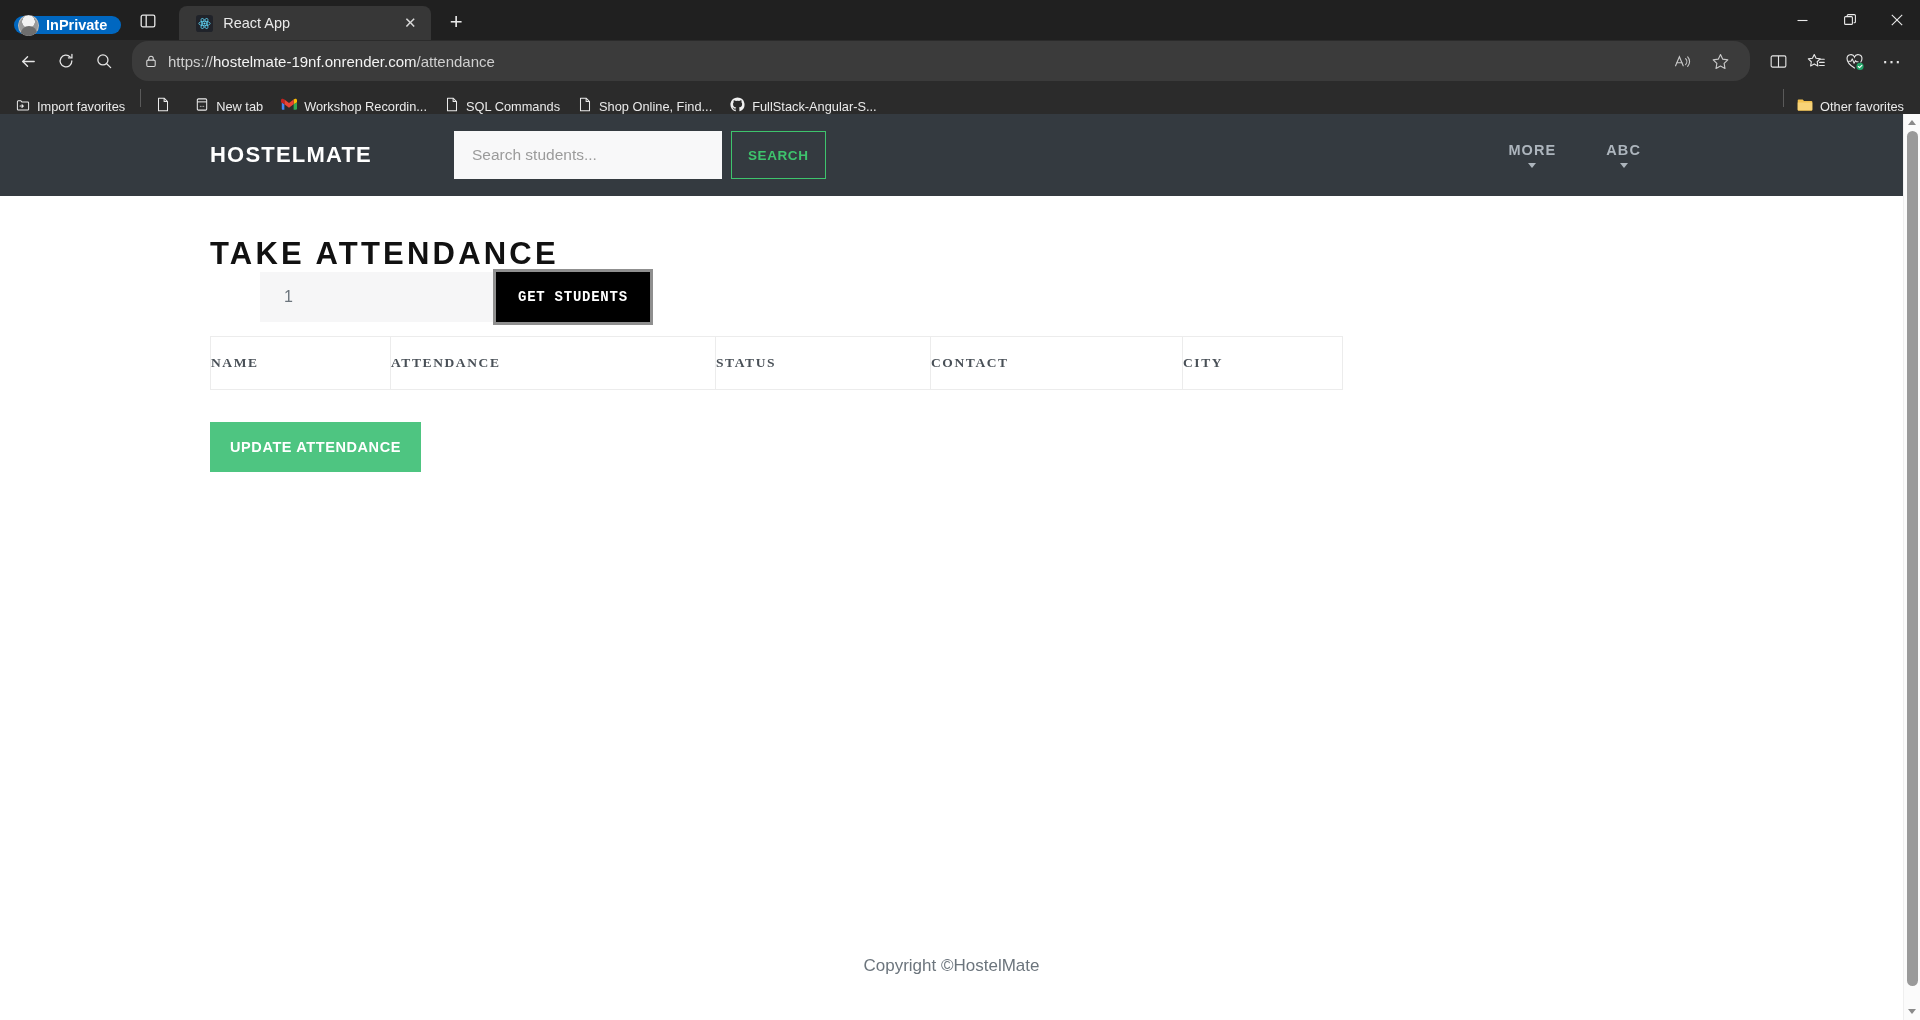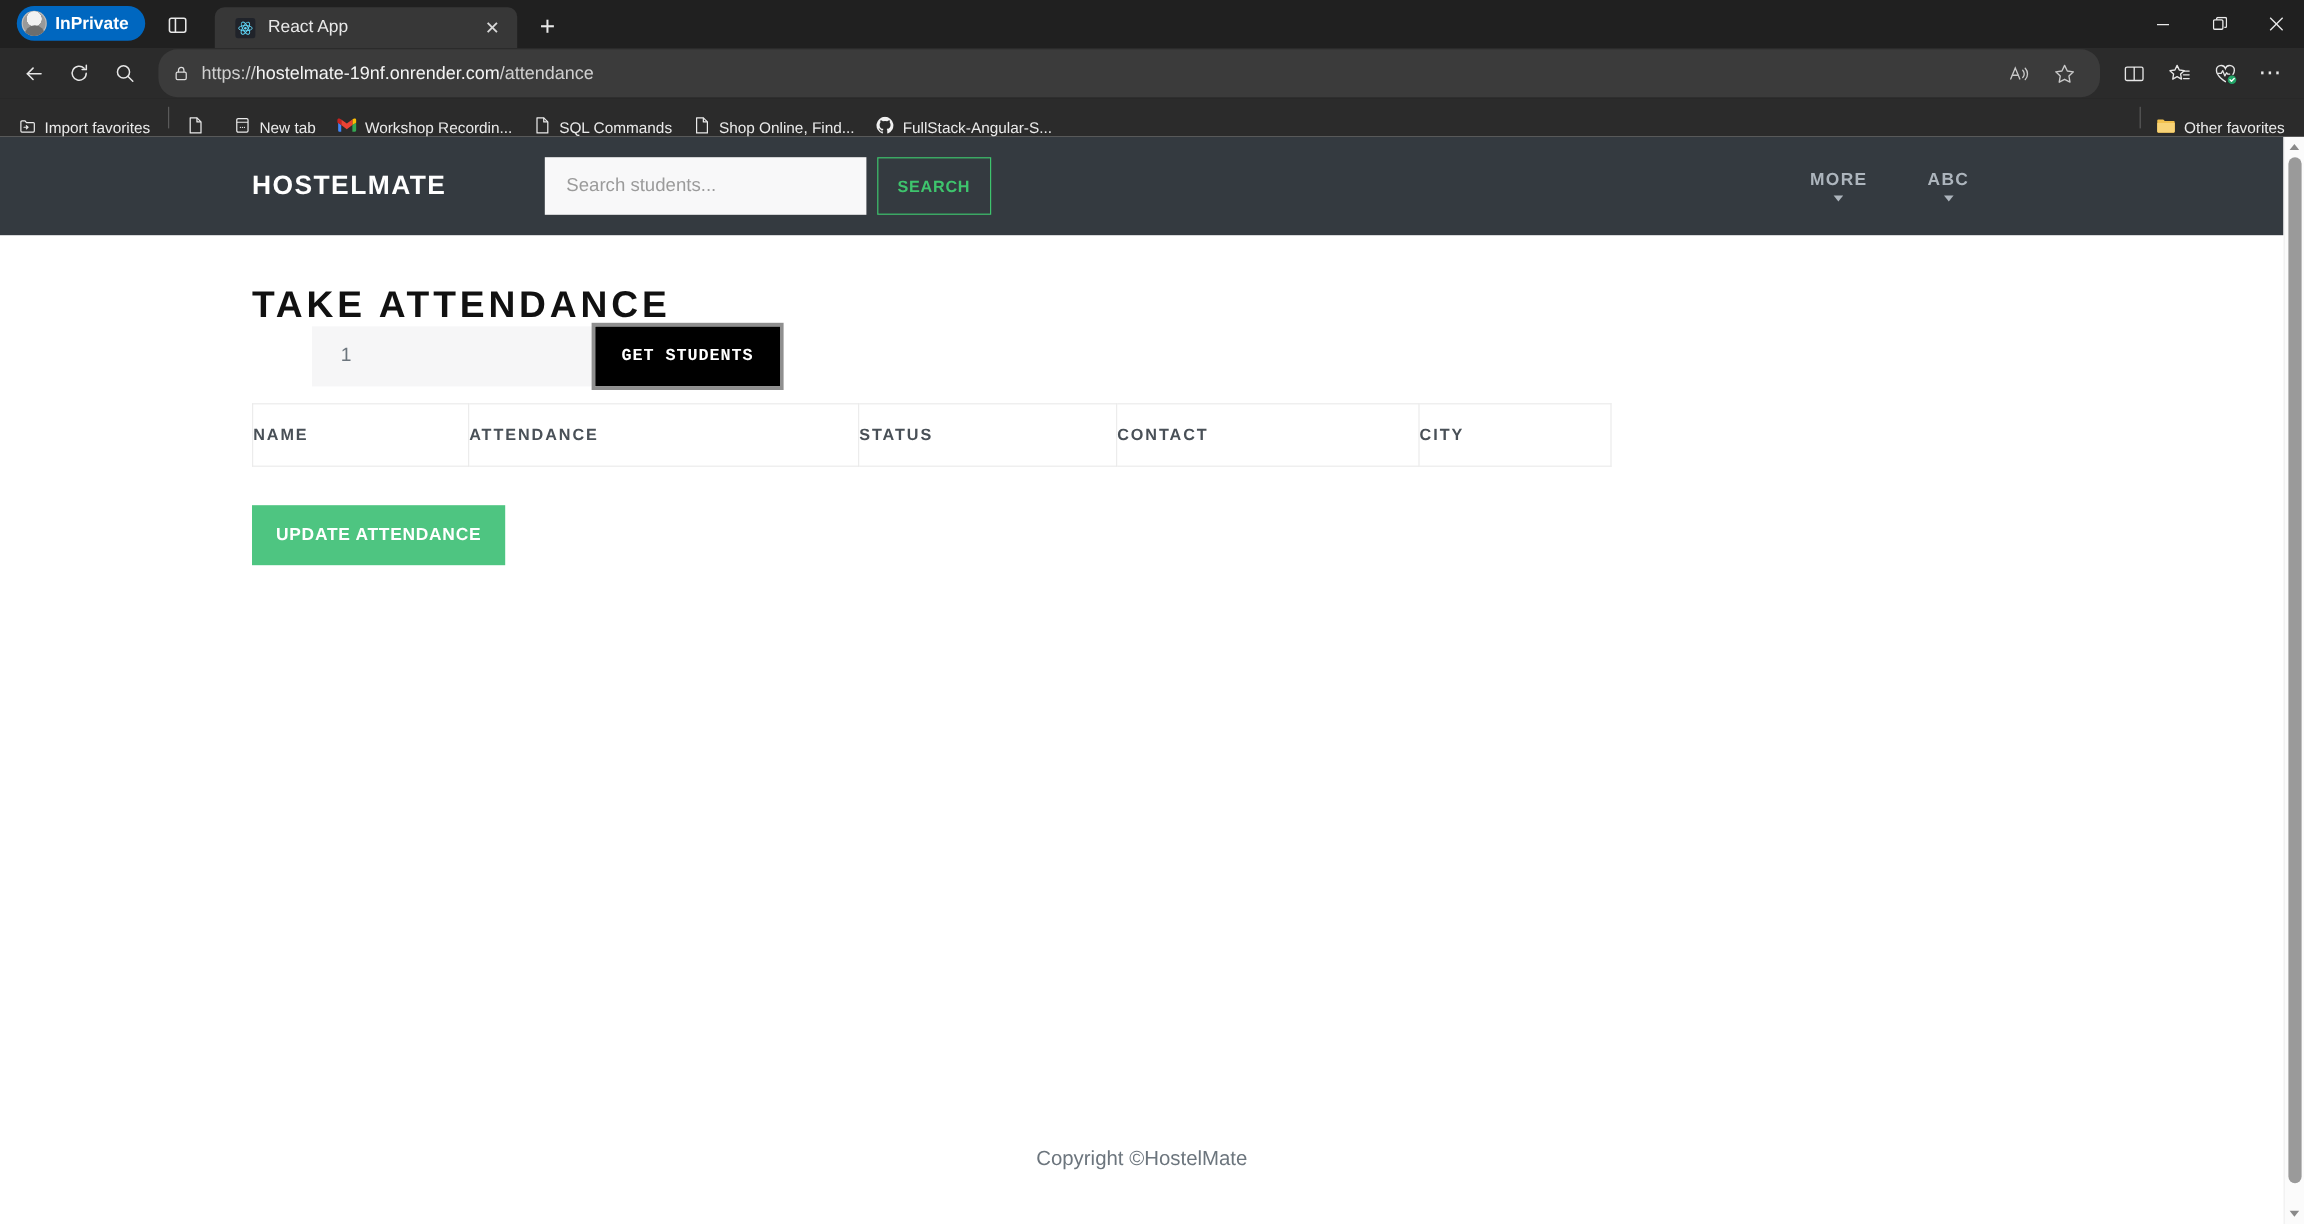--- a/index.html
+++ b/index.html
@@ -13,21 +13,21 @@
   
   .browser { width: 1920px; height: 1020px; display: flex; flex-direction: column; background:#202020; }
 
   .titlebar {
     height: 40px; background:#202020;
     display:flex; align-items:flex-end; position:relative; flex: 0 0 40px;
   }
   .inprivate-pill {
     display:flex; align-items:center; gap:7px;
     background:#0067C0; border-radius:16px;
-    height:29px; padding:0 14px 0 4px; margin:0 0 6px 14px; color:#fff;
+    height:18px; padding:0 14px 0 4px; margin:0 0 6px 14px; color:#fff;
     font-size:14.5px; font-weight:600;text-align:right;
   }
   .inprivate-avatar {
     width:21px; height:21px; border-radius:50%;
     background: radial-gradient(circle at 50% 32%, #f2f2f2 0 34%, #9a9a9a 36% 100%);
     position:relative; overflow:hidden;
     box-shadow: inset 0 0 0 1px rgba(255,255,255,.35);
   }
   .inprivate-avatar::after{
     content:""; position:absolute; left:50%; top:55%; transform:translateX(-50%);
@@ -124,21 +124,21 @@
 
   table.att-table { border-collapse:collapse; width:1132px; margin-top:14px; table-layout:fixed; }
   table.att-table th {
     text-align:left; font-size:13.5px; font-weight:700; letter-spacing:1.6px;
     color:#495057; padding:18px 0 18px 0; border:1px solid #ececec;
     height:48px; vertical-align:middle;
   }
   .col-name { width:180px; } .col-att { width:325px; } .col-status { width:215px; }
   .col-contact { width:252px; } .col-city { width:160px; }
   table.att-table th span { display:inline-block; padding-left:0; }
-  table.att-table th { padding-left:0; }
+  table.att-table th { padding-left:0;font-family:Liberation Serif, serif; }
   table.att-table th > span { margin-left:0; }
 
   .update-btn {
     margin-top:32px; height:50px; min-width:186px; padding:0 20px;
     background:#4ec581; color:#fff; border:none; font-size:14.5px;
     font-weight:700; letter-spacing:.6px; cursor:pointer;
     font-family:"Liberation Sans", sans-serif;
   }
 
   .footer { text-align:center; color:#6c757d; font-size:17px; padding-bottom:44px; }

